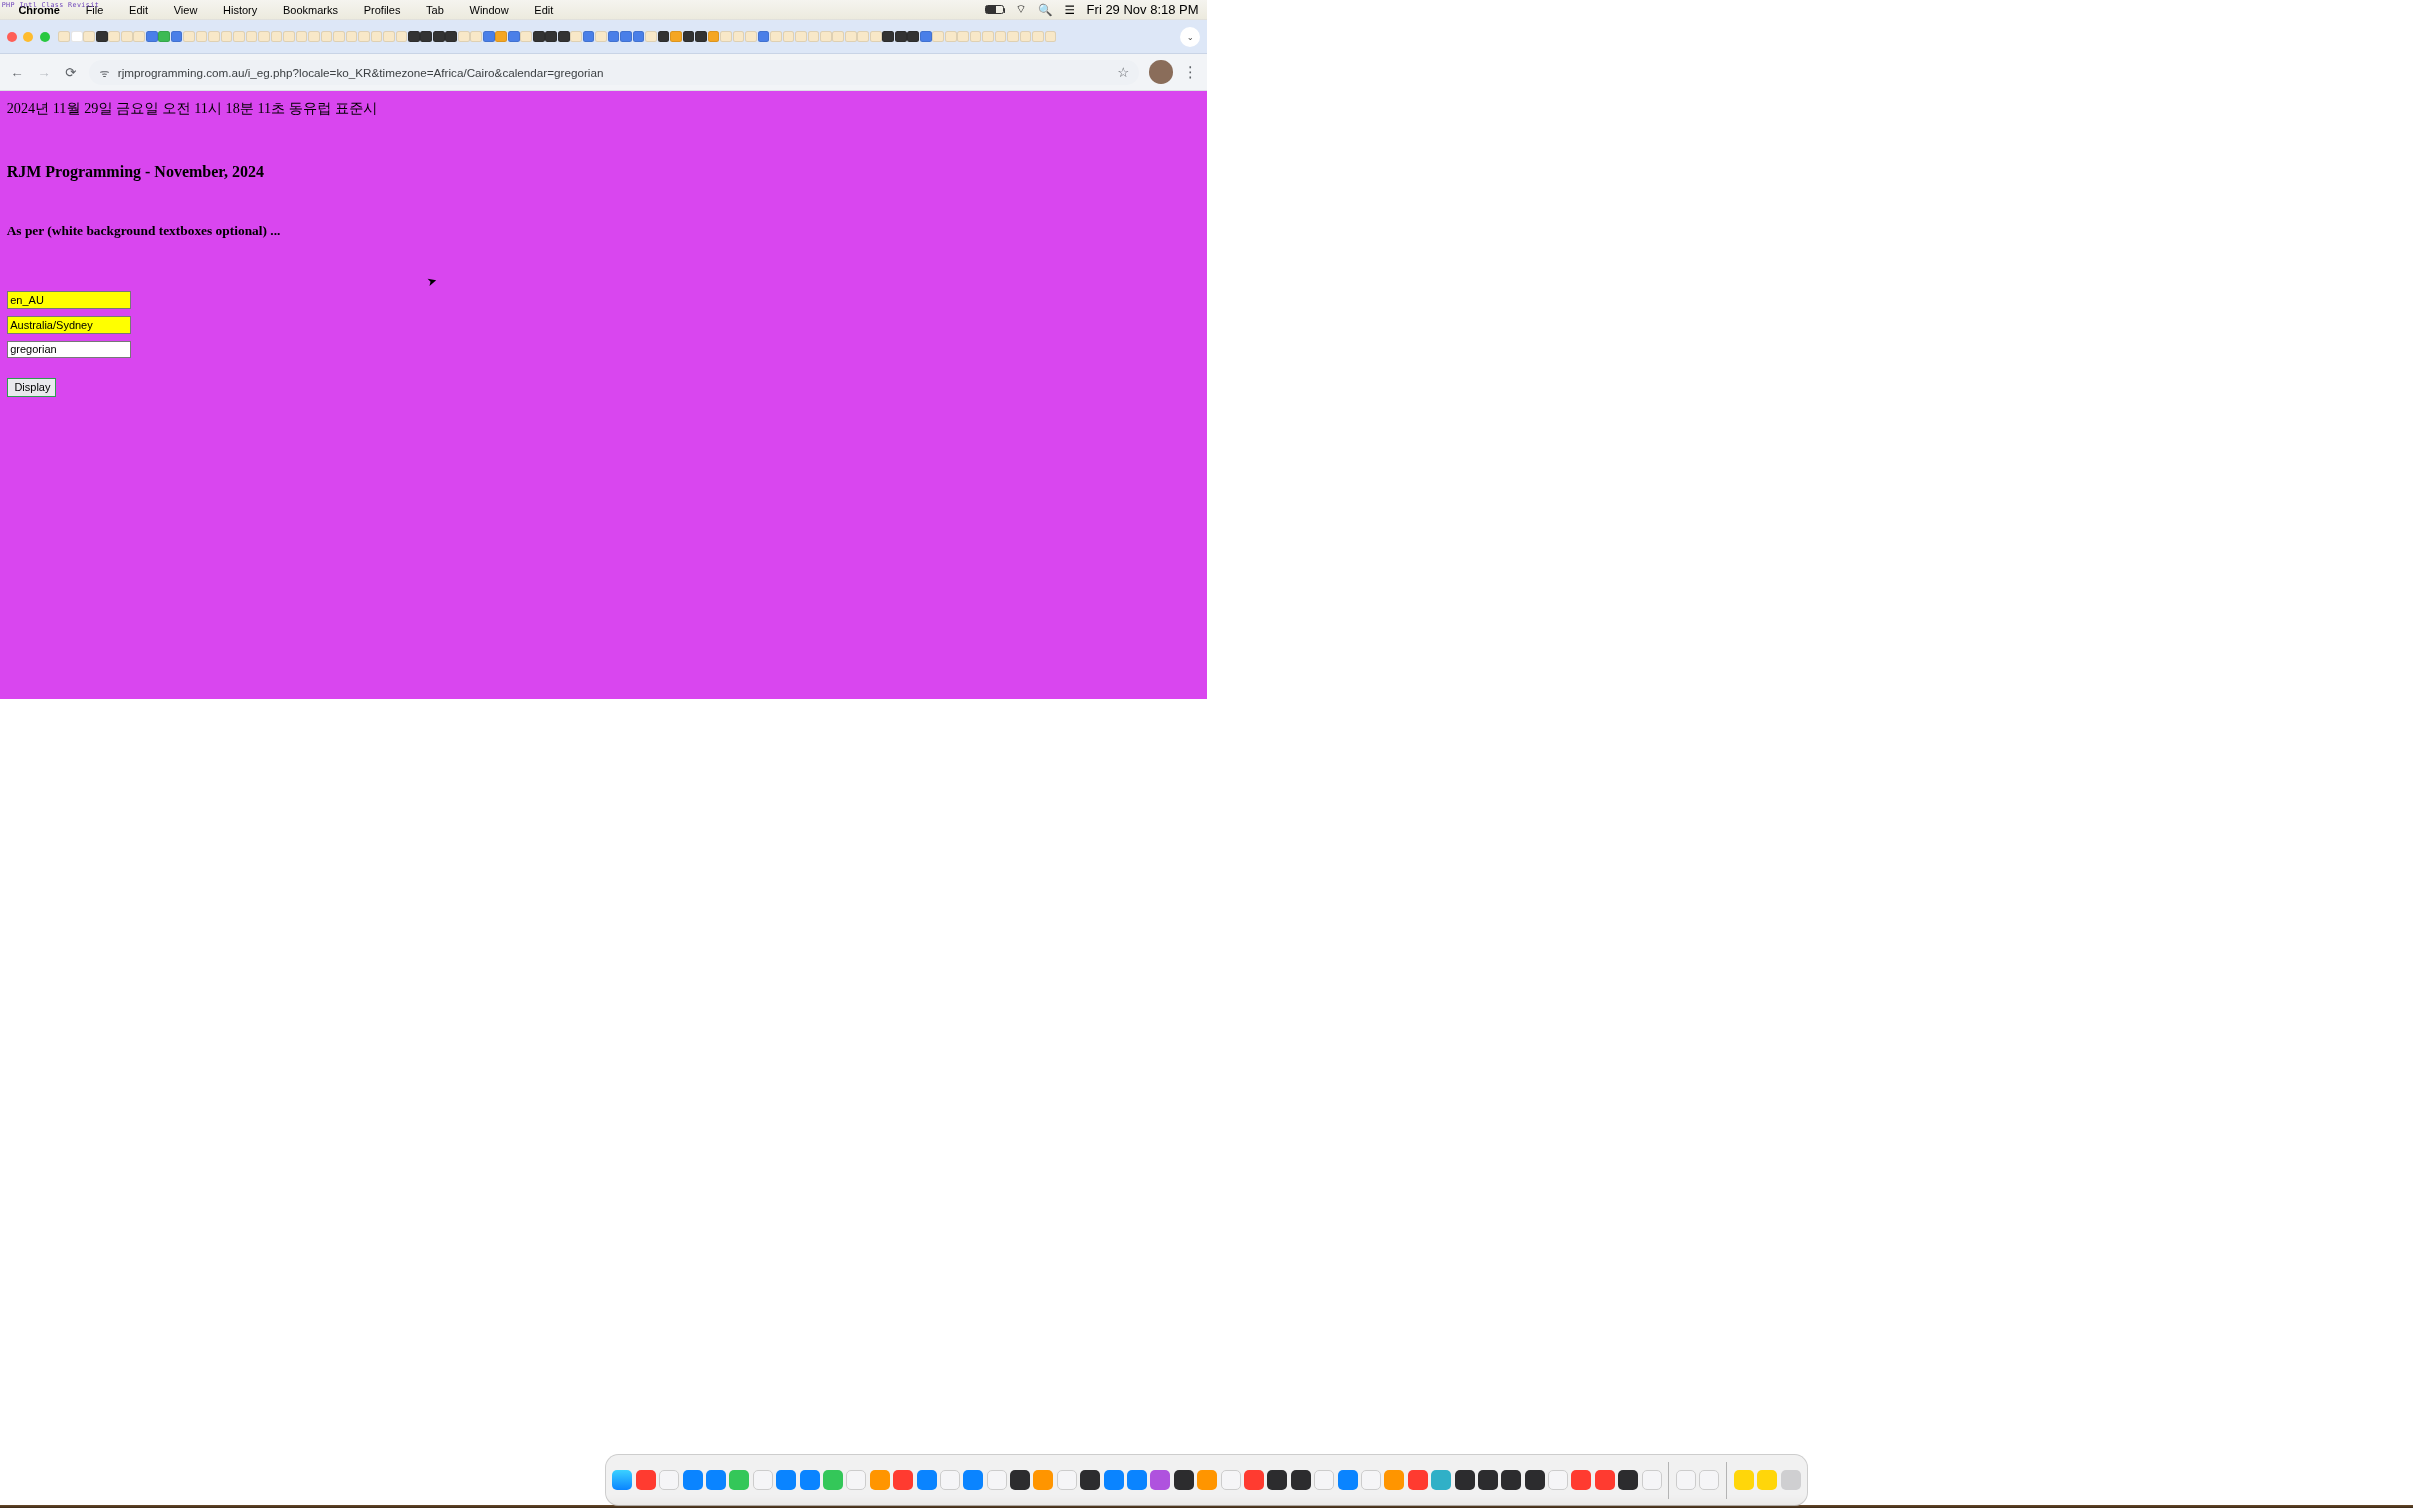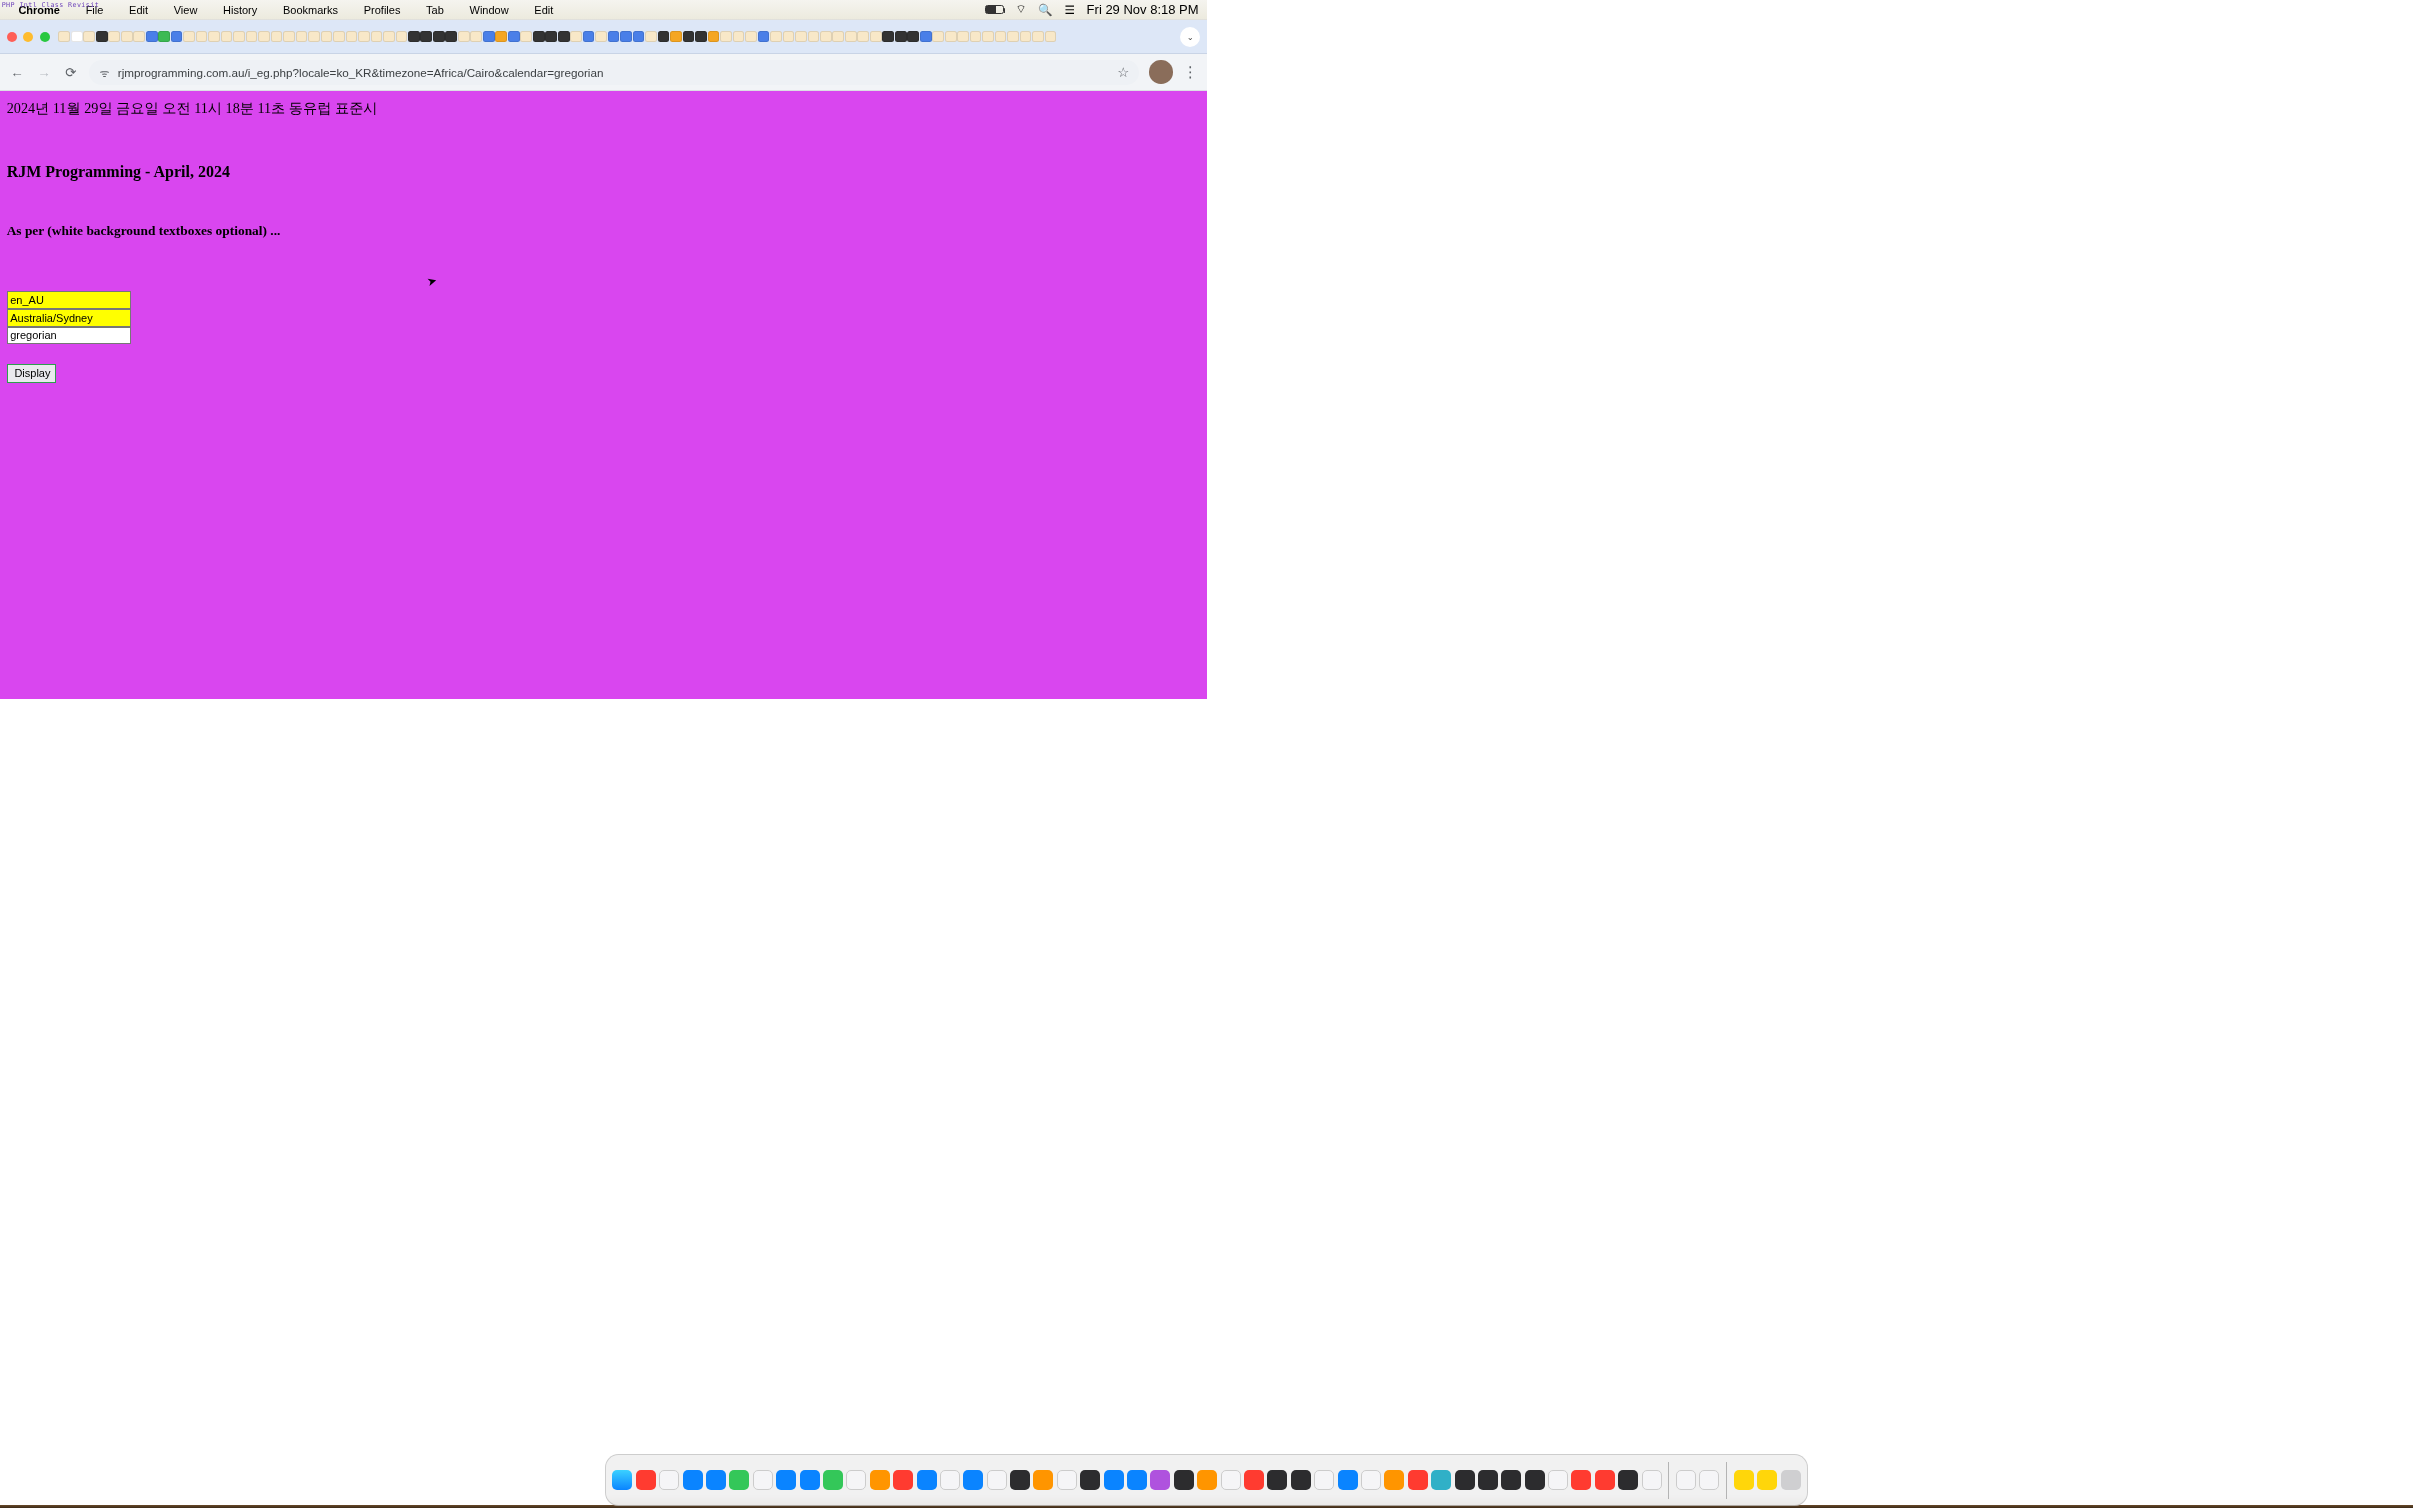--- a/index.html
+++ b/index.html
@@ -91,21 +91,21 @@
     color:#000;
     height: calc(754px - 20px - 34px - 37px - 55px);
     background:#d946ef;
     position:relative;
   }
   .datetime-line { font-size: 14.2px; margin-bottom: 45px; margin-top:1.7px;}
   h1.page-h1 { font-size: 30px; font-weight: bold; margin-bottom: 49px;}
   h3.page-h3 { font-size: 16px; font-weight: bold; margin-bottom: 42px;}
   h4.page-h4 { font-size: 13.4px; font-weight: bold; margin-bottom: 52px;}
 
-  .inputs { display:flex; flex-direction:column; gap:0; width:124px; margin-bottom:20px;}
+  .inputs { display:flex; flex-direction:column; gap:7px; width:124px; margin-bottom:20px;}
   .txt {
     font-family: Arial, sans-serif;
     font-size: 11px;
     padding: 1.7px 2.5px;
     border: 0.8px solid #777;
     height: 17.6px;
   }
   .txt.yellow { background:#ffff00; }
   .txt.white { background:#ffffff; }
   .btn {
@@ -291,21 +291,21 @@
     <span class="siteicon">ᯤ</span>
     <span class="url">rjmprogramming.com.au/i_eg.php?locale=ko_KR&amp;timezone=Africa/Cairo&amp;calendar=gregorian</span>
     <span class="star">☆</span>
   </div>
   <div class="avatar"></div>
   <span class="kebab">⋮</span>
 </div>
 
 <div class="page">
   <div class="datetime-line">2024년 11월 29일 금요일 오전 11시 18분 11초 동유럽 표준시</div>
-  <h3 class="page-h3">RJM Programming - April, 2024</h3>
+  <h3 class="page-h3">RJM Programming - November, 2024</h3>
   <h4 class="page-h4">As per (white background textboxes optional) ...</h4>
 
   <div class="inputs">
     <input class="txt yellow" value="en_AU" style="">
     <input class="txt yellow" value="Australia/Sydney" style="">
     <input class="txt white" value="gregorian" style="">
   </div>
   <button class="btn">Display</button>
 
   <div class="cursor-arrow">➤</div>

